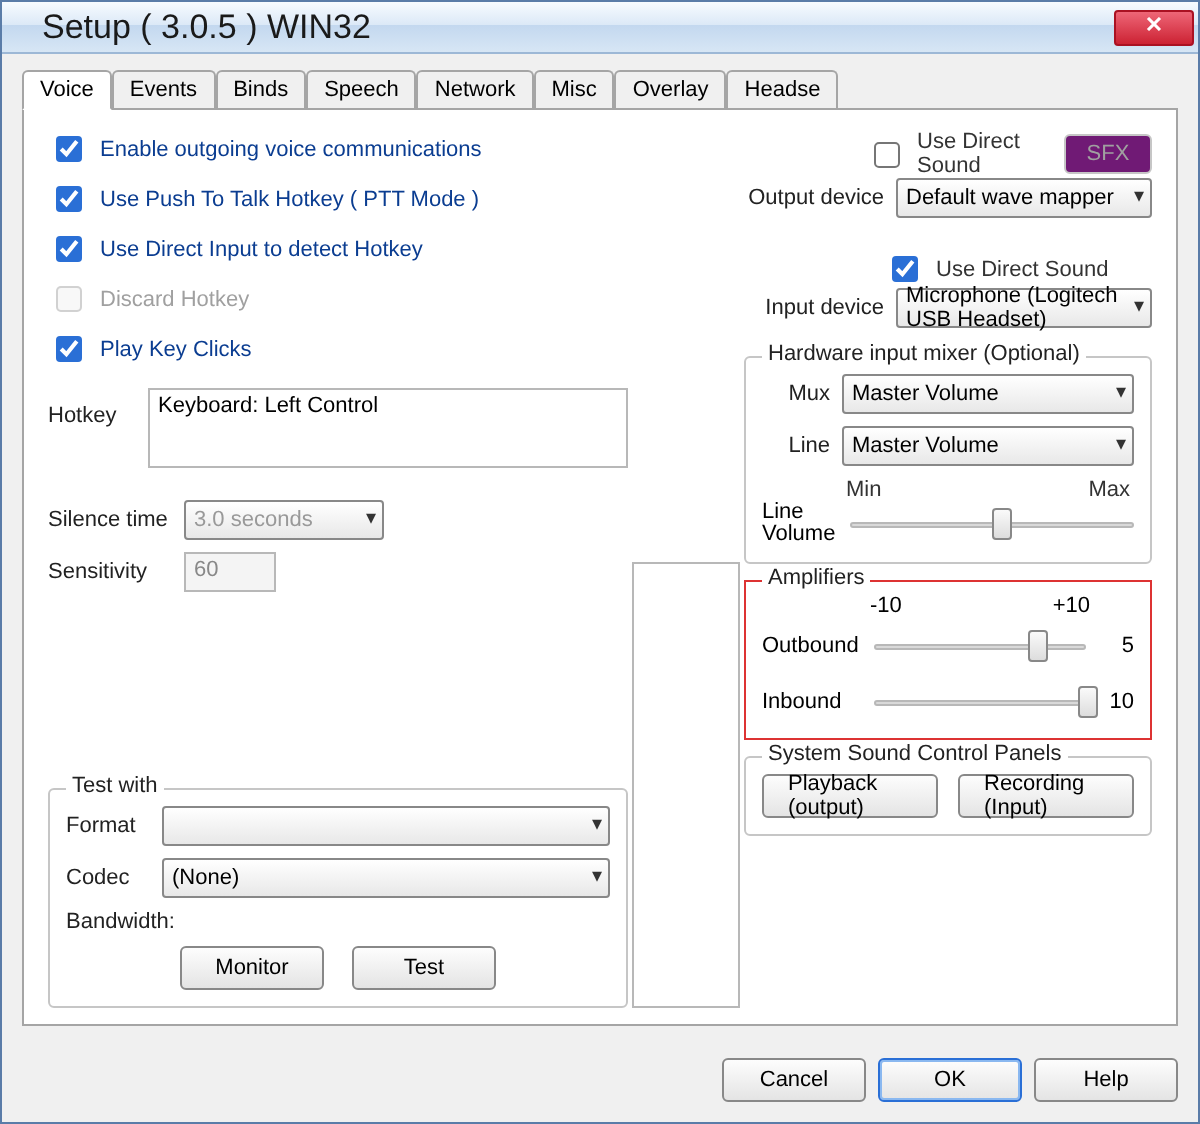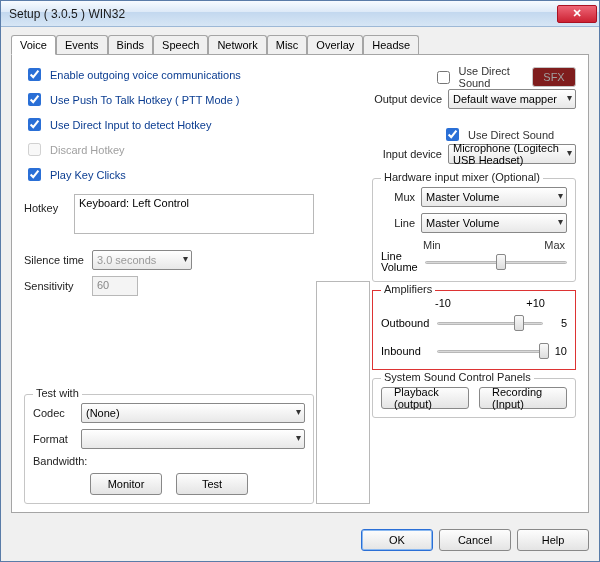--- a/index.html
+++ b/index.html
@@ -1,39 +1,39 @@
 <!DOCTYPE html>
 <html><head>
 <meta charset="utf-8">
 <style>
   * { box-sizing: border-box; font-family: "Segoe UI", Tahoma, sans-serif; font-size: 11px; }
   body { margin: 0; background: #fff; }
   .window { width: 600px; height: 562px; border: 1px solid #5a7ca8; background: #f0f0f0; display: flex; flex-direction: column; }
   .titlebar { height: 26px; background: linear-gradient(#f7fbff,#dce9f7 45%,#c3d8ef 46%,#d7e6f5); display: flex; align-items: center; padding: 0 2px 0 8px; border-bottom: 1px solid #9db8d6; }
-  .titlebar .title { flex: 1; color: #1a1a1a; font-size: 12px; }
+  .titlebar .title { flex: 1; color: #1a1a1a; font-size: 17px; margin-left: 12px; }
   .titlebar .close { width: 40px; height: 18px; background: linear-gradient(#e67,#c23); border: 1px solid #a12; border-radius: 2px; color: #fff; text-align: center; line-height: 15px; font-weight: bold; font-size: 11px; cursor: pointer; }
   .dlgbody { flex: 1; padding: 8px 10px; display: flex; flex-direction: column; }
   .tabs { display: flex; gap: 0; margin-bottom: -1px; }
   .tab { padding: 3px 8px; border: 1px solid #a5a5a5; border-bottom: none; background: #f0f0f0; border-radius: 3px 3px 0 0; cursor: pointer; margin-right: 0; }
   .tab.active { background: #fff; border-bottom: 1px solid #fff; position: relative; z-index: 2; }
   .tabpanel { flex: 1; border: 1px solid #a5a5a5; background: #fff; padding: 10px 12px 8px 12px; display: flex; flex-direction: column; }
   .cols { display: flex; gap: 2px; flex: 1; }
   .left { width: 290px; display: flex; flex-direction: column; }
   .right { flex: 1; display: flex; flex-direction: column; }
   .chk { display: flex; align-items: center; gap: 6px; margin-bottom: 6px; color: #0b3d91; }
   .chk input { accent-color: #2a6fd6; width: 13px; height: 13px; }
   .chk.disabled { color: #a0a0a0; }
   .lblrow { display: flex; align-items: center; gap: 6px; margin-bottom: 6px; }
   .lblrow .lbl { color: #222; }
   .txt { border: 1px solid #b8b8b8; background: #fff; height: 20px; padding: 2px 4px; }
   .txt.disabled { background: #f4f4f4; color: #888; }
   .combo { border: 1px solid #888; background: linear-gradient(#fff,#e8e8e8); height: 20px; padding: 0 16px 0 4px; display: inline-flex; align-items: center; position: relative; border-radius: 2px; }
   .combo::after { content: "▾"; position: absolute; right: 3px; top: 2px; color: #333; font-size: 10px; }
   .btn { border: 1px solid #888; background: linear-gradient(#fdfdfd,#e4e4e4); height: 22px; padding: 0 12px; border-radius: 3px; display: inline-flex; align-items: center; justify-content: center; cursor: pointer; }
-  .btn.disabled { color: #a0a0a0; border-color: #c6c6c6; background: #7f1d1d; }
+  .btn.disabled { color: #a0a0a0; border-color: #c6c6c6; background: #701a75; }
   .fieldset { border: 1px solid #c6c6c6; border-radius: 3px; padding: 8px 8px 8px 8px; margin-top: 16px; position: relative; }
   .fieldset .legend { position: absolute; top: -8px; left: 8px; background: #fff; padding: 0 3px; color: #222; }
   .slider { position: relative; height: 20px; }
   .slider .track { position: absolute; left: 0; right: 0; top: 9px; height: 3px; background: #d9d9d9; border: 1px solid #b8b8b8; border-radius: 2px; }
   .slider .thumb { position: absolute; top: 2px; width: 10px; height: 16px; background: linear-gradient(#fafafa,#ddd); border: 1px solid #888; border-radius: 2px; }
   .amp { border: 1px solid #d33; padding: 6px 8px 8px 8px; margin-top: 8px; position: relative; }
   .amp .legend { position: absolute; top: -8px; left: 8px; background: #fff; padding: 0 3px; color: #222; }
   .buttonbar { display: flex; justify-content: flex-end; gap: 6px; padding: 8px 10px 10px 0; }
   .buttonbar .btn.primary { border-color: #2a6fd6; box-shadow: 0 0 0 1px #8ab8f0 inset; }
   .minmax { display: flex; justify-content: space-between; font-size: 10px; color: #333; padding: 0 2px 0 42px; }
@@ -96,29 +96,29 @@
           <div class="lblrow">
             <span class="lbl" style="width:62px;">Sensitivity</span>
             <div class="txt disabled" style="width:46px;"><span>60</span></div>
           </div>
 
           <div style="flex:1"></div>
 
           <div class="fieldset">
             <span class="legend">Test with</span>
             <div class="lblrow">
+              <span class="lbl" style="width:42px;">Format</span>
+              <div class="combo" style="flex:1;">
+                  <span></span>
+                </div>
+            </div>
+            <div class="lblrow">
               <span class="lbl" style="width:42px;">Codec</span>
               <div class="combo" style="flex:1;">
                   <span>(None)</span>
-                </div>
-            </div>
-            <div class="lblrow">
-              <span class="lbl" style="width:42px;">Format</span>
-              <div class="combo" style="flex:1;">
-                  <span></span>
                 </div>
             </div>
             <div style="margin-top:4px;color:#222;">Bandwidth:</div>
             <div style="display:flex;gap:14px;justify-content:center;margin-top:6px;">
               <div class="btn" style="width:72px;">Monitor</div>
               <div class="btn" style="width:72px;">Test</div>
             </div>
           </div>
         </div>
 
@@ -211,17 +211,17 @@
             <div style="display:flex;gap:10px;justify-content:center;">
               <div class="btn" style="flex:1;">Playback (output)</div>
               <div class="btn" style="flex:1;">Recording (Input)</div>
             </div>
           </div>
         </div>
       </div>
     </div>
   </div>
   <div class="buttonbar">
+    <div class="btn" style="width:72px;">Cancel</div>
     <div class="btn primary" style="width:72px;">OK</div>
-    <div class="btn" style="width:72px;">Cancel</div>
     <div class="btn" style="width:72px;">Help</div>
   </div>
 </div>
 
 </body></html>

